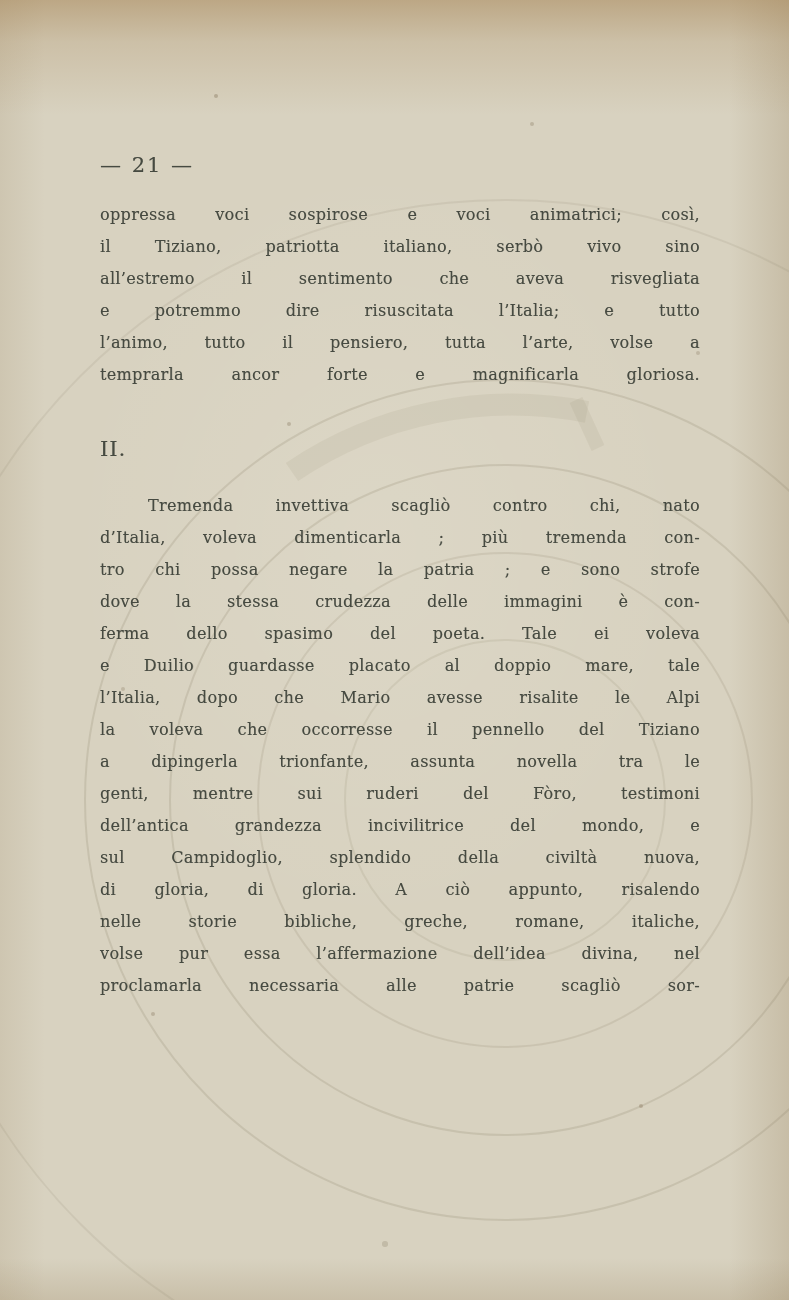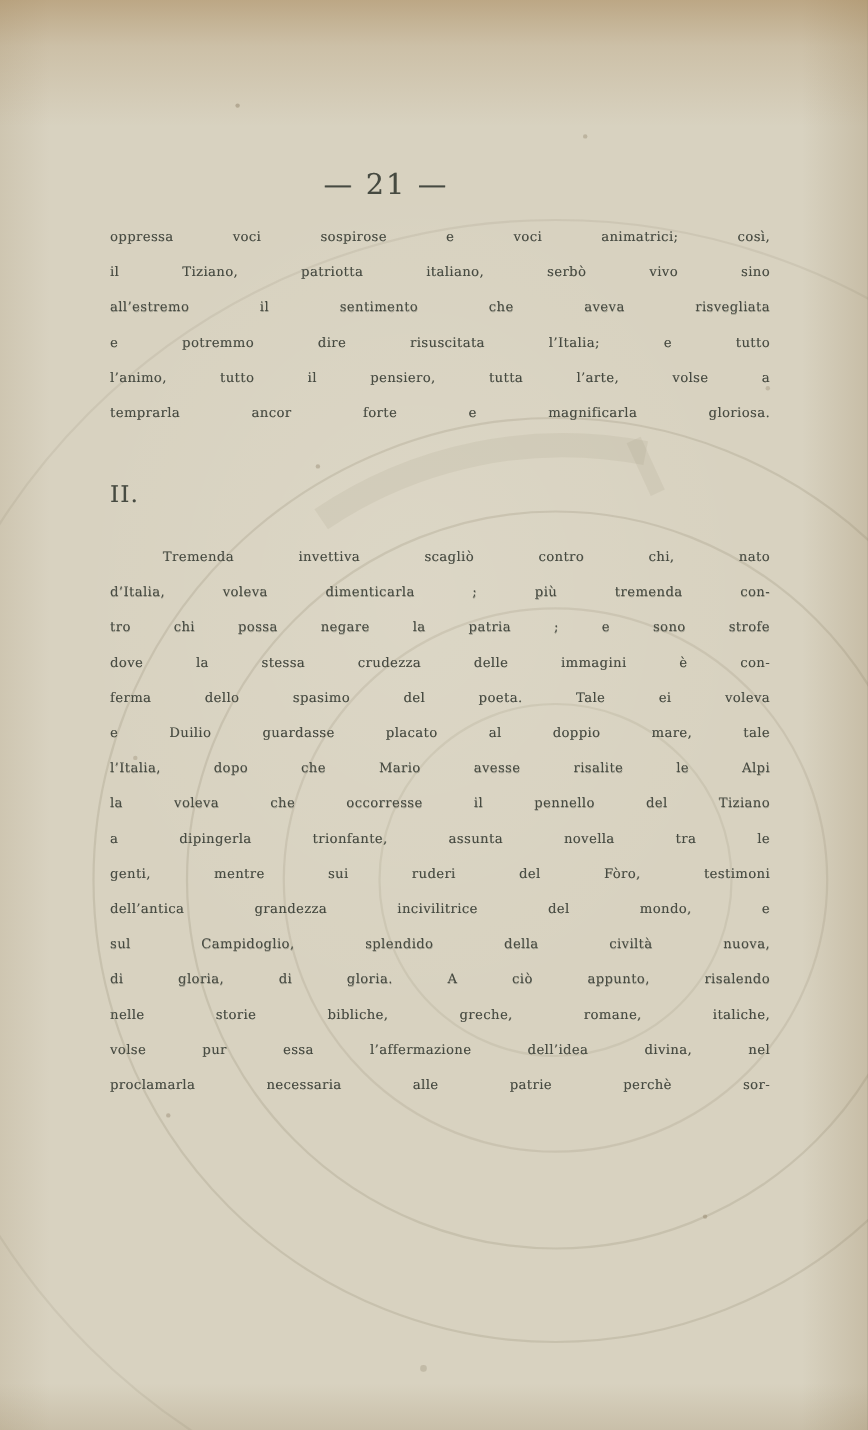--- a/index.html
+++ b/index.html
@@ -17,30 +17,30 @@
       linear-gradient(0deg,   rgba(140,115,75,0.20) 0px, rgba(140,115,75,0.0) 42px),
       linear-gradient(270deg, rgba(140,115,75,0.22) 0px, rgba(140,115,75,0.0) 60px),
       linear-gradient(90deg,  rgba(140,115,75,0.13) 0px, rgba(140,115,75,0.0) 45px),
       #d8d2c0;
   }
   .stamp { position: absolute; left: 0; top: 0; pointer-events: none; }
   .pagenum {
     position: absolute;
     top: 153px; left: 100px; width: 600px;
     box-sizing: border-box; padding-right: 98px;
-    text-align: center;
-    font-size: 26px; letter-spacing: 2px;
+    text-align: left;
+    font-size: 21px; letter-spacing: 2px;
     text-shadow: 0.3px 0.3px 0.6px rgba(70,74,64,0.38);
   }
   .para { position: absolute; left: 100px; width: 600px; }
   .p1 { top: 199px; }
   .p2 { top: 490px; }
   .tl {
     height: 32px; line-height: 32px;
-    font-size: 12px; letter-spacing: 0.35px;
+    font-size: 16px; letter-spacing: 0.35px;
     text-align: justify; text-align-last: justify;
     text-shadow: 0.3px 0.3px 0.6px rgba(70,74,64,0.38);
     white-space: normal; overflow: visible;
   }
   .indent { text-indent: 48px; }
   .heading {
     position: absolute;
     top: 437px; left: 100px; width: 600px;
     box-sizing: border-box; padding-right: 96px;
     text-align: left;
@@ -102,16 +102,16 @@
     <div class="tl">e Duilio guardasse placato al doppio mare, tale</div>
     <div class="tl">l’Italia, dopo che Mario avesse risalite le Alpi</div>
     <div class="tl">la voleva che occorresse il pennello del Tiziano</div>
     <div class="tl">a dipingerla trionfante, assunta novella tra le</div>
     <div class="tl">genti, mentre sui ruderi del Fòro, testimoni</div>
     <div class="tl">dell’antica grandezza incivilitrice del mondo, e</div>
     <div class="tl">sul Campidoglio, splendido della civiltà nuova,</div>
     <div class="tl">di gloria, di gloria. A ciò appunto, risalendo</div>
     <div class="tl">nelle storie bibliche, greche, romane, italiche,</div>
     <div class="tl">volse pur essa l’affermazione dell’idea divina, nel</div>
-    <div class="tl">proclamarla necessaria alle patrie perchè sor-</div>
+    <div class="tl">proclamarla necessaria alle patrie scagliò sor-</div>
   </div>
 
 </div>
 
 </body></html>

